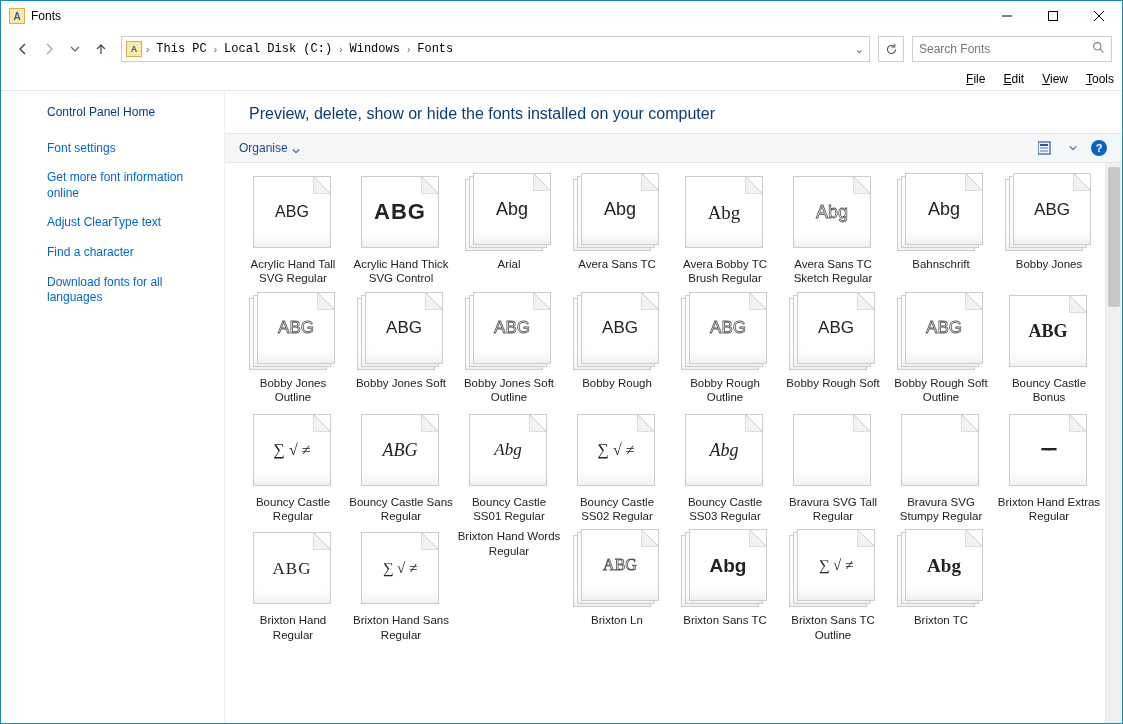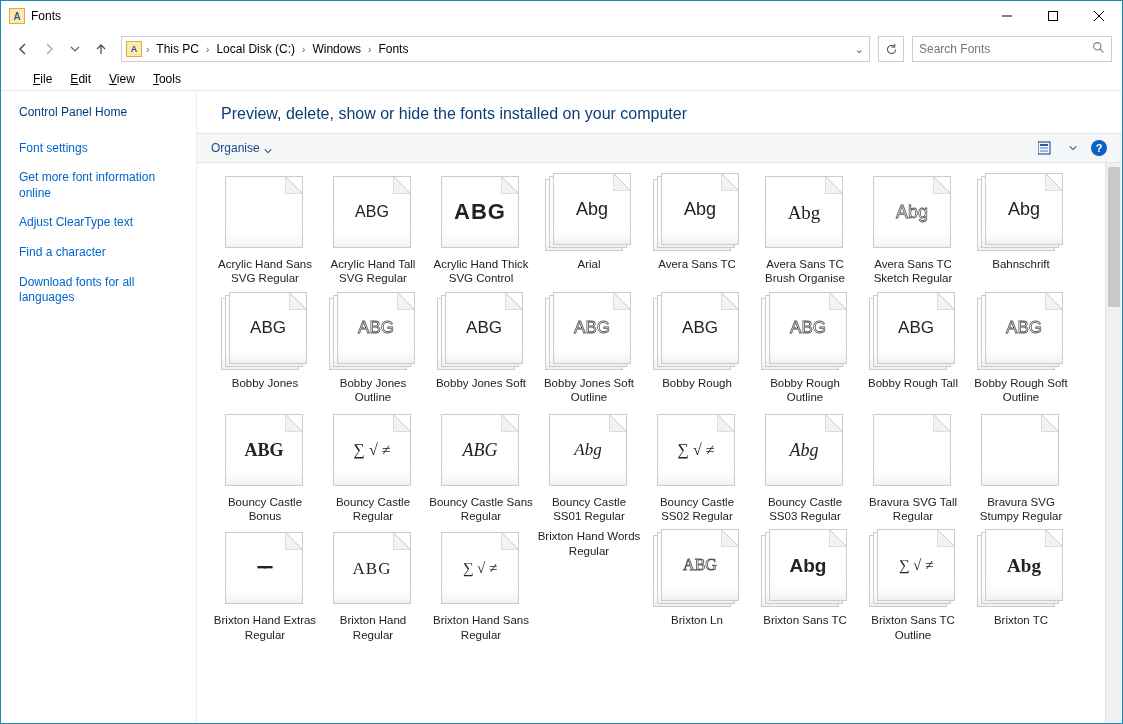--- a/index.html
+++ b/index.html
@@ -12,32 +12,32 @@
   .titlebar .spacer { flex:1; }
   .tb-btn { width:46px; height:30px; display:flex; align-items:center; justify-content:center; }
   .tb-btn svg { width:10px; height:10px; }
   
   .navbar { height:36px; display:flex; align-items:center; padding:0 10px; gap:2px; }
   .nav-btn { width:24px; height:24px; display:flex; align-items:center; justify-content:center; border-radius:2px; }
   .nav-btn.disabled svg { stroke:#b0b0b0; }
   .nav-btn svg { stroke:#555; }
   .addr { flex:1; height:26px; border:1px solid #cfcfcf; margin:0 6px 0 6px; display:flex; align-items:center; padding:0 4px; gap:3px; font-size:12px; background:#fff; }
   .addr .icon-box { width:16px; height:16px; background:#ffe9a6; border:1px solid #d0b050; display:flex; align-items:center; justify-content:center; font-size:9px; font-weight:bold; color:#2e5aa8; }
-  .addr .crumb { padding:0 3px; cursor:default; white-space:nowrap; }
+  .addr .crumb { padding:0 3px; cursor:default; white-space:nowrap;font-family:Liberation Mono, monospace; }
   .addr .sep { color:#606060; font-size:10px; padding:0 1px;}
   .addr .grow { flex:1; }
   .refresh { width:26px; height:26px; border:1px solid #cfcfcf; display:flex; align-items:center; justify-content:center; margin-right:6px; }
   .search { width:200px; height:26px; border:1px solid #cfcfcf; display:flex; align-items:center; padding:0 6px; color:#777; font-size:12px; justify-content:space-between; }
   
-  .menubar { height:24px; display:flex; align-items:center; padding:0 24px; gap:2px; border-bottom:1px solid #e8e8e8; font-size:12px;}
+  .menubar { height:24px; display:flex; align-items:center; padding:0 0; gap:2px; border-bottom:1px solid #e8e8e8; font-size:12px;justify-content:flex-end;}
   .menubar .menu { padding:2px 8px; }
   .menubar .menu u { text-decoration:underline; }
   
   .body { flex:1; display:flex; overflow:hidden; }
-  .sidebar { width:195px; padding:14px 10px 10px 18px; font-size:12px; }
+  .sidebar { width:195px; padding:14px 10px 10px 18px; font-size:12px;margin-left:28px; }
   .sidebar a { color:#0066cc; text-decoration:none; display:block; margin-bottom:14px; line-height:1.3; }
   .sidebar a.home { color:#003e82; font-weight:500; margin-bottom:20px;}
   .main { flex:1; display:flex; flex-direction:column; border-left:1px solid #eee; position:relative; }
   .heading { font-size:16px; color:#0b3e74; padding:14px 0 10px 24px; }
   .toolbar { height:30px; background:#f5f6f7; border-top:1px solid #e5e5e5; border-bottom:1px solid #e5e5e5; display:flex; align-items:center; padding:0 10px; font-size:12px; color:#234; }
   .toolbar .org { color:#1a4a8a; padding:3px 4px; display:flex; align-items:flex-end; gap:4px;}
   .toolbar .grow { flex:1; }
   .toolbar .tbicon { width:22px; height:22px; display:flex; align-items:center; justify-content:center; margin:0 2px;}
   .help-circ { width:16px; height:16px; border-radius:50%; background:#0a63c2; color:#fff; font-size:11px; display:flex; align-items:center; justify-content:center; font-weight:bold;}
   .grid-wrap { flex:1; overflow:hidden; position:relative; }
@@ -177,28 +177,20 @@
           </div>
         <div class="tbicon">
             <div class="help-circ">?</div>
           </div>
       </div>
       <div class="grid-wrap">
         <div class="grid" id="font-grid">
             <div class="font-item">
               <div class="thumb single">
                 <div class="page p1 front">
-                  <div class="sample" style=""></div>
-                </div>
-              </div>
-              <div class="label">Acrylic Hand Sans SVG Regular</div>
-            </div>
-            <div class="font-item">
-              <div class="thumb single">
-                <div class="page p1 front">
                   <div class="sample" style="font-family:'Arial Narrow',sans-serif;font-size:16px;">ABG</div>
                 </div>
               </div>
               <div class="label">Acrylic Hand Tall SVG Regular</div>
             </div>
             <div class="font-item">
               <div class="thumb single">
                 <div class="page p1 front">
                   <div class="sample" style="font-family:Impact,Arial Black,sans-serif;font-weight:900;font-size:22px;letter-spacing:1px;">ABG</div>
                 </div>
@@ -224,21 +216,21 @@
                 </div>
               </div>
               <div class="label">Avera Sans TC</div>
             </div>
             <div class="font-item">
               <div class="thumb single">
                 <div class="page p1 front">
                   <div class="sample" style="font-family:'Segoe Script',cursive;font-size:19px;">Abg</div>
                 </div>
               </div>
-              <div class="label">Avera Sans TC Brush Organise</div>
+              <div class="label">Avera Bobby TC Brush Regular</div>
             </div>
             <div class="font-item">
               <div class="thumb single">
                 <div class="page p1 front">
                   <div class="sample outline" style="font-family:Arial,sans-serif;">Abg</div>
                 </div>
               </div>
               <div class="label">Avera Sans TC Sketch Regular</div>
             </div>
             <div class="font-item">
@@ -312,21 +304,21 @@
               <div class="label">Bobby Rough Outline</div>
             </div>
             <div class="font-item">
               <div class="thumb">
                 <div class="page p1"></div>
                 <div class="page p2"></div>
                 <div class="page p3 front">
                   <div class="sample" style="font-family:'Arial Black',sans-serif;font-size:17px;">ABG</div>
                 </div>
               </div>
-              <div class="label">Bobby Rough Tall</div>
+              <div class="label">Bobby Rough Soft</div>
             </div>
             <div class="font-item">
               <div class="thumb">
                 <div class="page p1"></div>
                 <div class="page p2"></div>
                 <div class="page p3 front">
                   <div class="sample outline" style="font-family:'Arial Black',sans-serif;font-size:17px;">ABG</div>
                 </div>
               </div>
               <div class="label">Bobby Rough Soft Outline</div>

